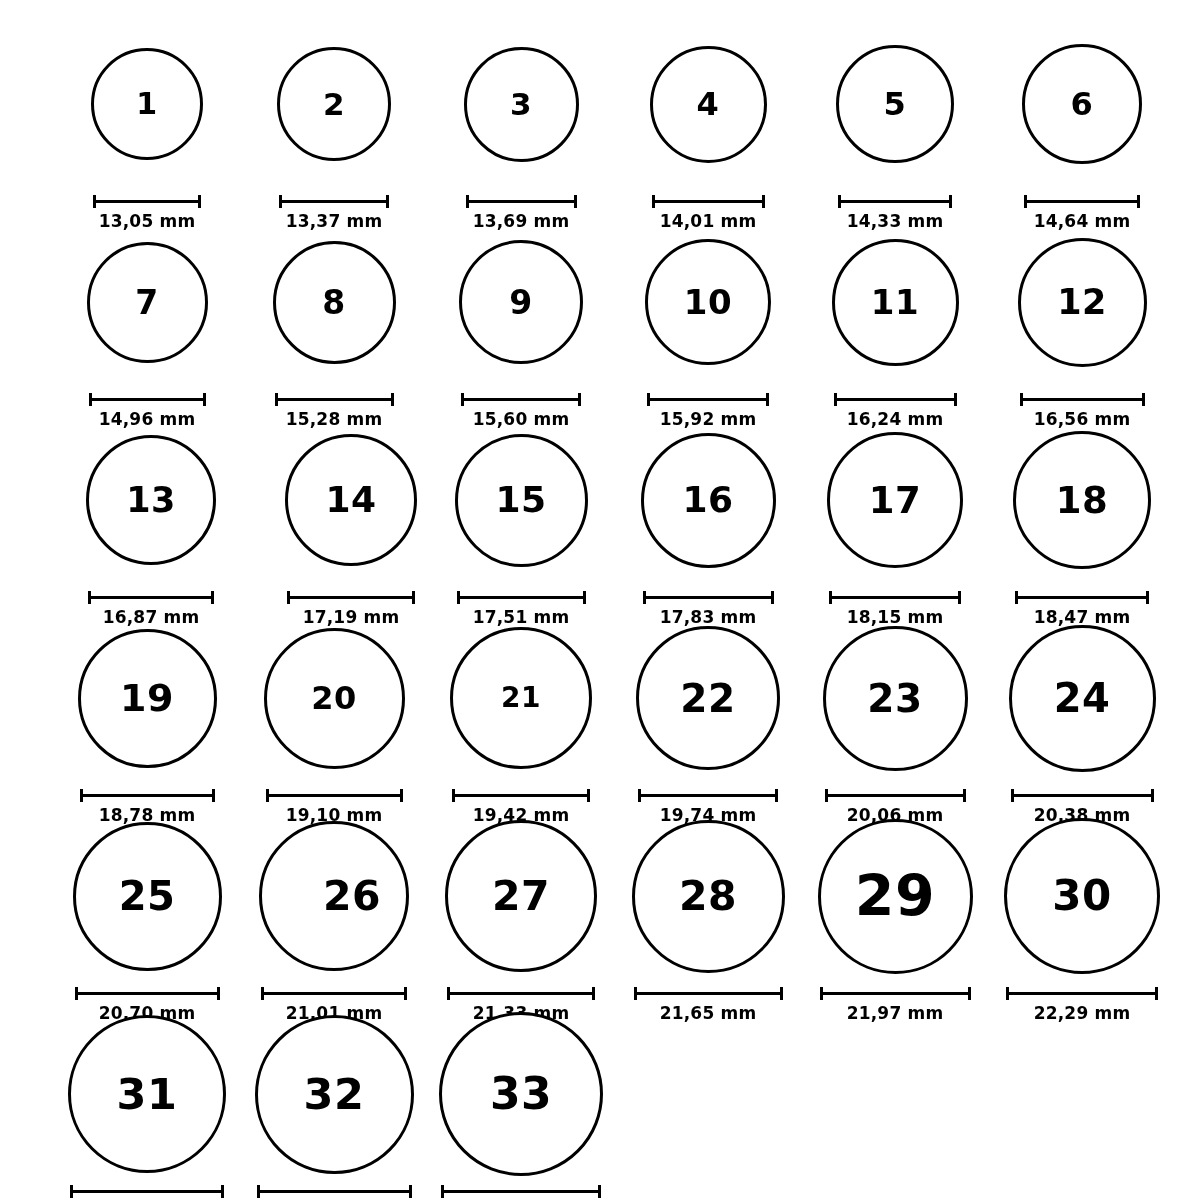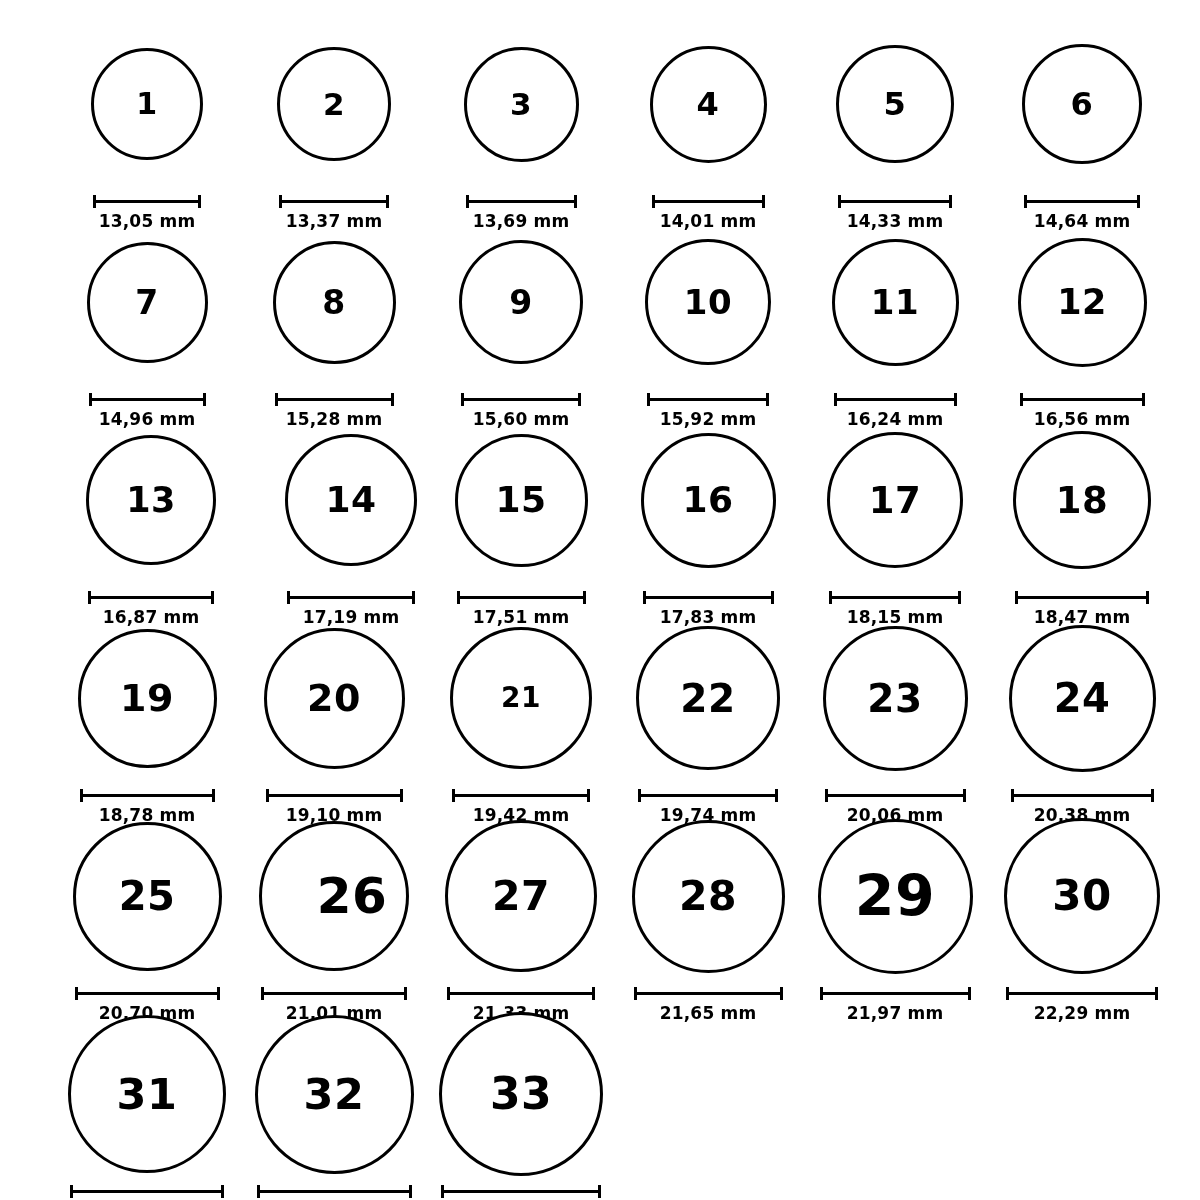--- a/index.html
+++ b/index.html
@@ -317,21 +317,21 @@
       <div class="measure" style="width: 135px;">
         <div class="bar"></div>
         <div class="cap left"></div>
         <div class="cap right"></div>
       </div>
       <div class="mm-label">18,78 mm</div>
     </div>
     <div class="size-cell" style="left: 239px; top: 616px; width: 190px;">
       <div style="height: 164px; display: flex; align-items: center; justify-content: center; width: 100%;">
         <div class="ring" style="width: 141px; height: 141px;">
-          <span class="ring-number" style="font-size: 38px;">20</span>
+          <span class="ring-number" style="font-size: 32px;">20</span>
         </div>
       </div>
       <div class="measure" style="width: 137px;">
         <div class="bar"></div>
         <div class="cap left"></div>
         <div class="cap right"></div>
       </div>
       <div class="mm-label">19,10 mm</div>
     </div>
     <div class="size-cell" style="left: 426px; top: 616px; width: 190px;">
@@ -395,21 +395,21 @@
       <div class="measure" style="width: 145px;">
         <div class="bar"></div>
         <div class="cap left"></div>
         <div class="cap right"></div>
       </div>
       <div class="mm-label">20,70 mm</div>
     </div>
     <div class="size-cell" style="left: 239px; top: 814px; width: 190px;">
       <div style="height: 164px; display: flex; align-items: center; justify-content: center; width: 100%;">
         <div class="ring" style="width: 150px; height: 150px;">
-          <span class="ring-number" style="font-size: 50px; margin-left: 36px;">26</span>
+          <span class="ring-number" style="font-size: 41px; margin-left: 36px;">26</span>
         </div>
       </div>
       <div class="measure" style="width: 146px;">
         <div class="bar"></div>
         <div class="cap left"></div>
         <div class="cap right"></div>
       </div>
       <div class="mm-label">21,01 mm</div>
     </div>
     <div class="size-cell" style="left: 426px; top: 814px; width: 190px; justify-content: space-between;">

